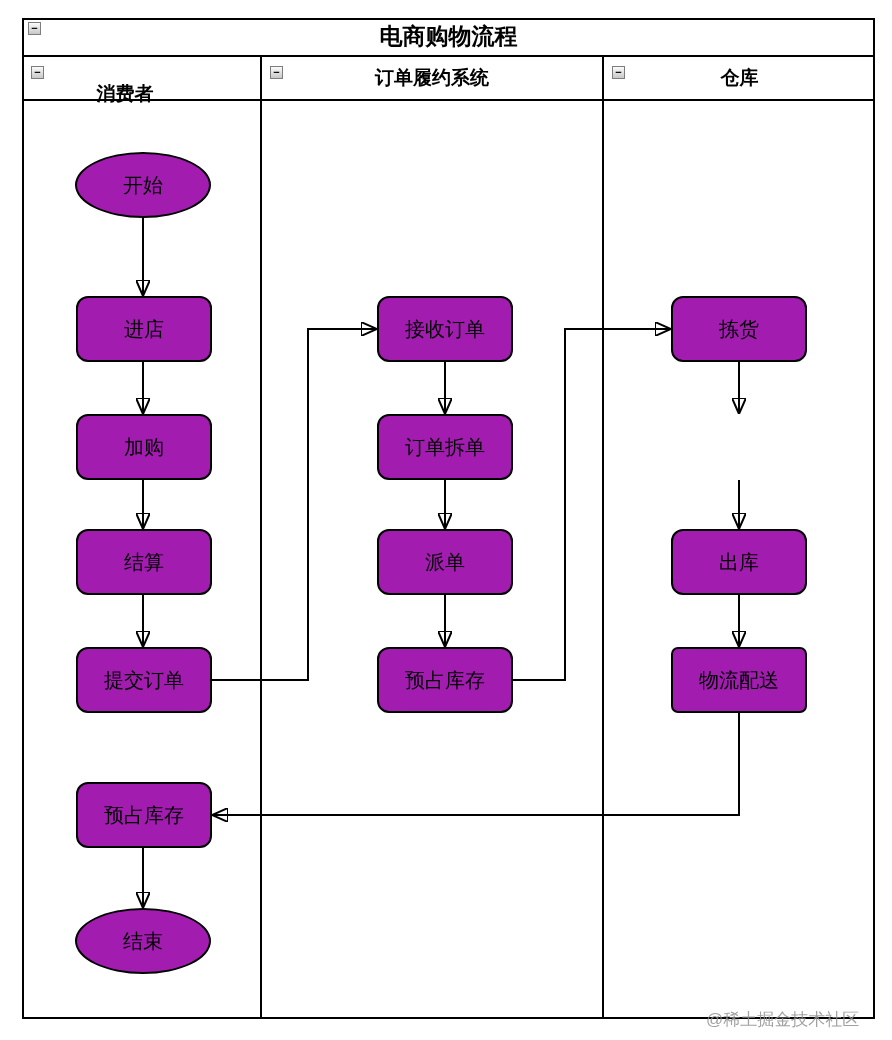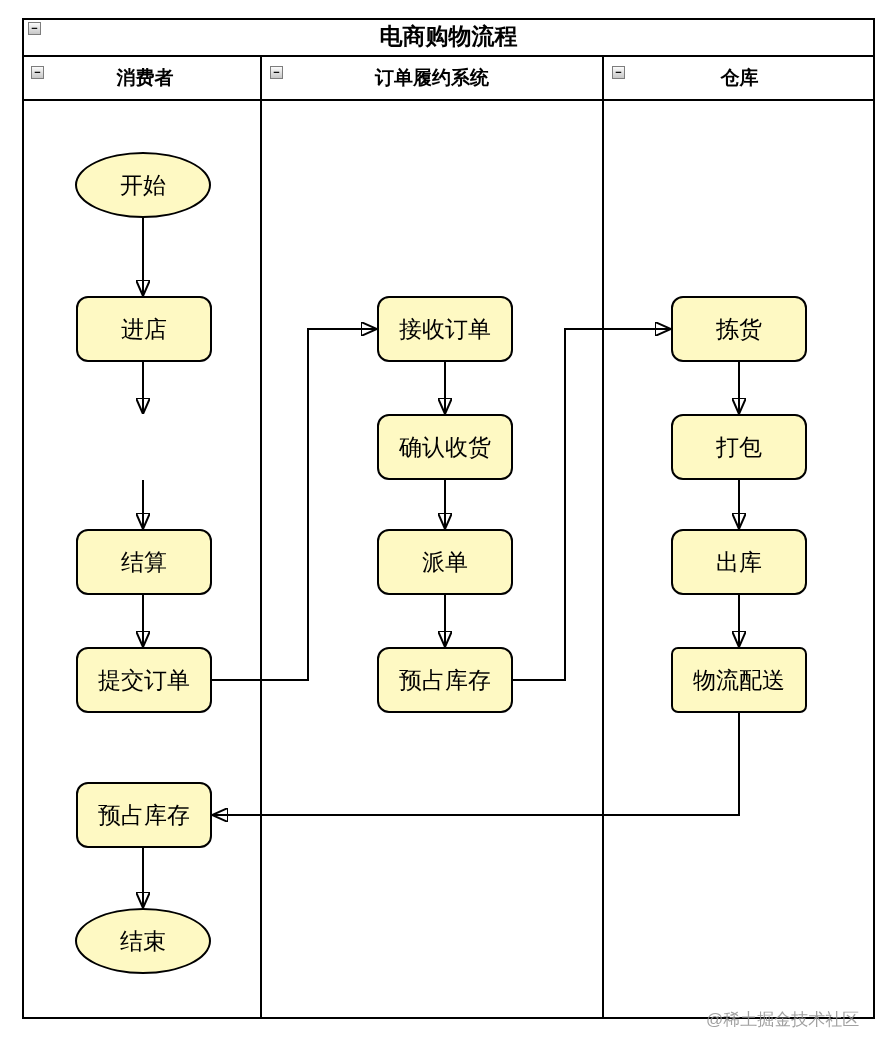--- a/index.html
+++ b/index.html
@@ -44,23 +44,23 @@
   }
   .collapse-btn span {
     font-size: 11px; line-height: 9px; font-weight: bold; color: #000;
   }
   .node {
     position: absolute;
     width: 136px; height: 66px;
     box-sizing: border-box;
     border: 2px solid #000;
     border-radius: 12px;
-    background: #fef9c3;
+    background: #a21caf;
     display: flex; align-items: center; justify-content: center;
-    font-size: 23px;
+    font-size: 20px;
   }
   .node.ellipse { border-radius: 50%; }
   .edges {
     position: absolute;
     left: 0; top: 0;
     pointer-events: none;
   }
   .edges path { stroke: #000; stroke-width: 2; fill: none; }
   .watermark {
     position: absolute;
@@ -81,21 +81,21 @@
   <div class="hline" style="left:22px; top:55px; width:853px; height:2px;"></div>
   <div class="hline" style="left:22px; top:99px; width:853px; height:2px;"></div>
   <div class="vline" style="left:260px; top:55px; width:2px; height:964px;"></div>
   <div class="vline" style="left:602px; top:55px; width:2px; height:964px;"></div>
 
   <div class="pool-title">电商购物流程</div>
   <button class="collapse-btn" style="left:28px; top:22px;">
     <span>−</span>
   </button>
 
-  <div class="lane-label" style="left:26px; width:238px;">消费者</div>
+  <div class="lane-label" style="left:6px; width:238px;margin-top:16px;">消费者</div>
   <div class="lane-label" style="left:262px; width:340px;border-radius:6px;">订单履约系统</div>
   <div class="lane-label" style="left:604px; width:271px;">仓库</div>
   <button class="collapse-btn" style="left:31px; top:66px;">
     <span>−</span>
   </button>
   <button class="collapse-btn" style="left:270px; top:66px;">
     <span>−</span>
   </button>
   <button class="collapse-btn" style="left:612px; top:66px;">
     <span>−</span>
@@ -118,30 +118,30 @@
     <path d="M513 680 H565 V329 H669" marker-end="url(#arrow)"></path>
     <path d="M739 362 V412" marker-end="url(#arrow)"></path>
     <path d="M739 480 V527" marker-end="url(#arrow)"></path>
     <path d="M739 595 V645" marker-end="url(#arrow)"></path>
     <path d="M739 713 V815 H214" marker-end="url(#arrow)"></path>
     <path d="M143 848 V906" marker-end="url(#arrow)"></path>
   </svg>
 
   <div class="node ellipse" style="left:75px; top:152px;">开始</div>
   <div class="node" style="left:76px; top:296px;">进店</div>
+  <div class="node" style="left:76px; top:414px;">加购</div>
   <div class="node" style="left:76px; top:529px;">结算</div>
   <div class="node" style="left:76px; top:647px;">提交订单</div>
   <div class="node" style="left:76px; top:782px;">预占库存</div>
   <div class="node ellipse" style="left:75px; top:908px;">结束</div>
 
   <div class="node" style="left:377px; top:296px;">接收订单</div>
-  <div class="node" style="left:377px; top:414px;">确认收货</div>
+  <div class="node" style="left:377px; top:414px;">订单拆单</div>
   <div class="node" style="left:377px; top:529px;">派单</div>
   <div class="node" style="left:377px; top:647px;">预占库存</div>
 
   <div class="node" style="left:671px; top:296px;">拣货</div>
-  <div class="node" style="left:671px; top:414px;">打包</div>
   <div class="node" style="left:671px; top:529px;">出库</div>
   <div class="node" style="left:671px; top:647px;border-radius:7px;">物流配送</div>
 
   <div class="watermark">@稀土掘金技术社区</div>
 
 </div>
 
 </body></html>

